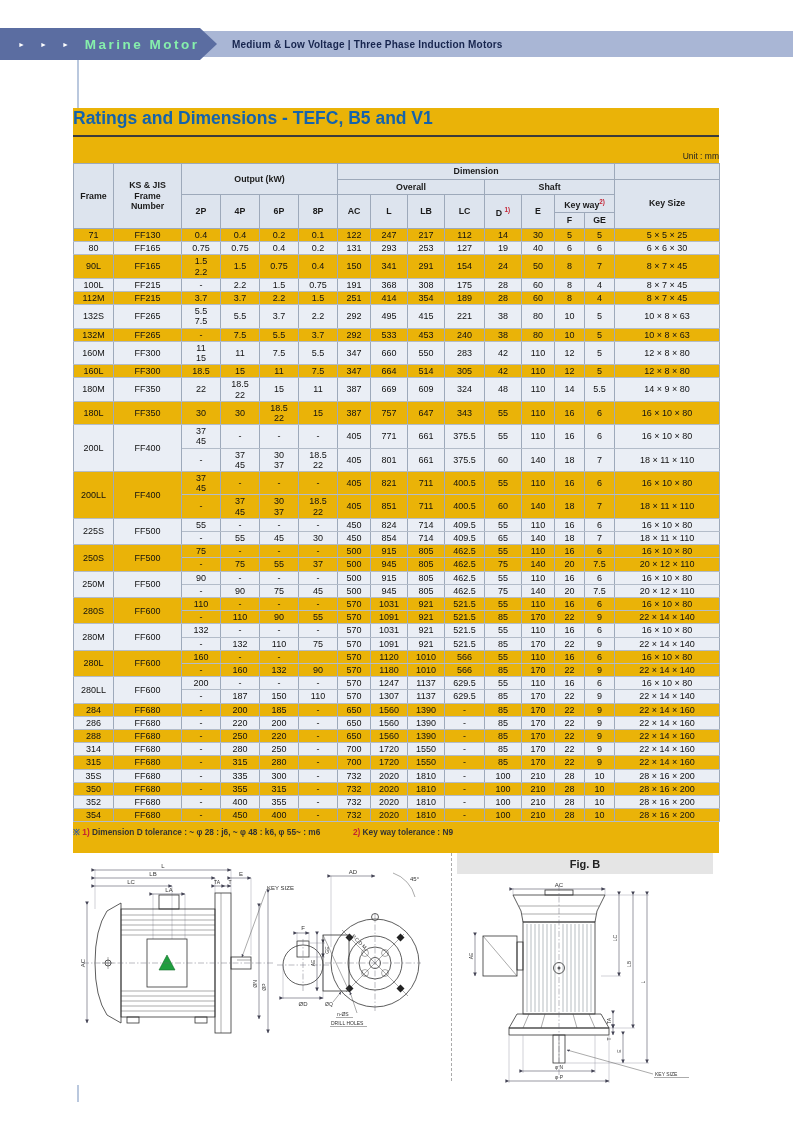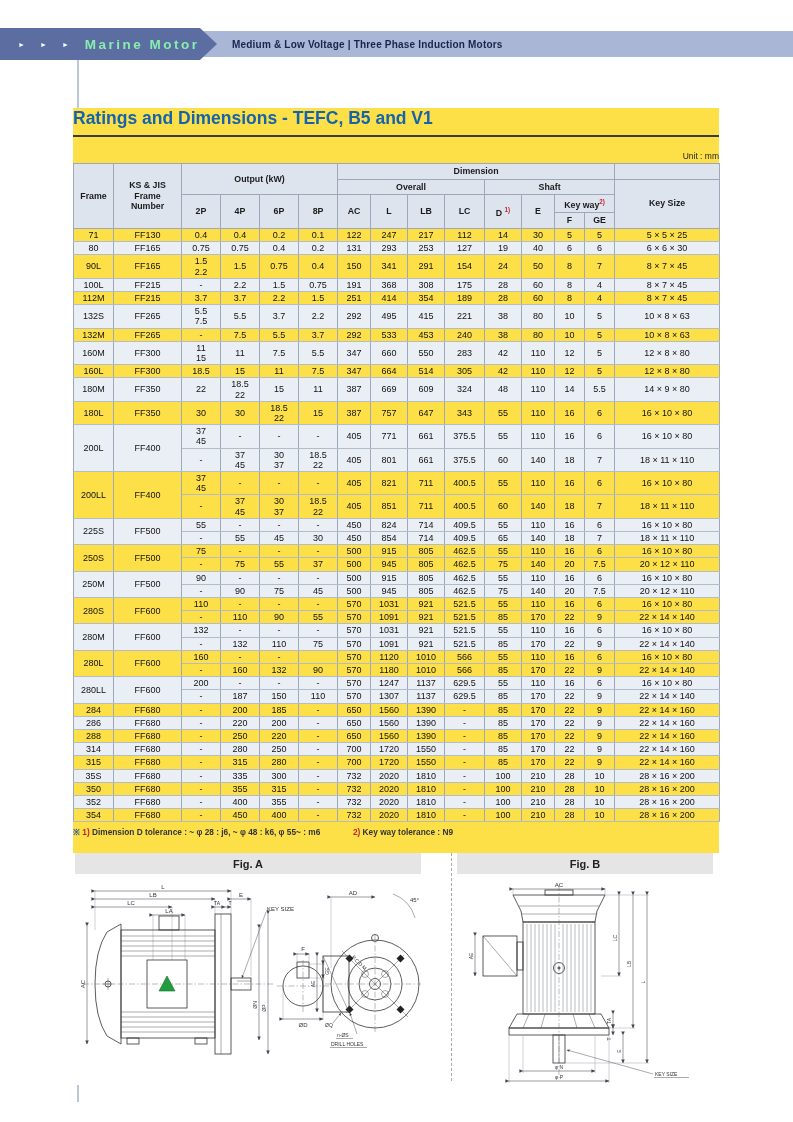--- a/index.html
+++ b/index.html
@@ -10,21 +10,21 @@
   .crumb-bar { position:absolute; left:0; top:31px; height:26px; right:0; background:#a9b6d5; display:flex; align-items:center; }
   .crumb-text { margin-left:232px; font-size:10px; font-weight:bold; color:#17254e; letter-spacing:0.2px; }
   .ribbon { position:absolute; left:0; top:28px; width:200px; height:32px; background:#5b6da1; display:flex; align-items:center; }
   .ribbon .tri { color:#fff; font-size:7px; margin-left:15px; }
   .ribbon .tri:first-child { margin-left:18px; }
   .ribbon .brand { color:#86efac; font-size:13.5px; font-weight:bold; letter-spacing:2.5px; margin-left:16px; white-space:nowrap; }
   .ribbon-tip { position:absolute; left:200px; top:28px; width:0; height:0; border-left:17px solid #5b6da1; border-top:16px solid transparent; border-bottom:16px solid transparent; }
 
   .left-rule { position:absolute; left:77px; top:60px; width:2px; height:1042px; background:#bac8de; }
 
-  .content { position:absolute; left:73px; top:108px; width:646px; background:#fde047; }
+  .content { position:absolute; left:73px; top:108px; width:646px; background:#eab308; }
   .title { font-size:17.5px; font-weight:bold; color:#1563ac; margin-bottom:6px; }
   .title-rule { border-top:2px solid #3b3b3b; margin-bottom:14px; }
   .unit { text-align:right; font-size:8.5px; color:#222; margin-bottom:2px; }
 
   table.ratings { width:100%; border-collapse:collapse; table-layout:fixed; border:1.5px solid #333; }
   table.ratings th { background:#dde4ee; font-size:8.8px; font-weight:bold; color:#1b1b1b;
     border:1px solid #9da9ba; padding:2px 1px; line-height:10.5px; text-align:center; white-space:pre-line; }
   table.ratings thead { border-bottom:1.5px solid #333; }
   table.ratings td { font-size:9px; color:#111; border:1px solid #b3bcc9; border-left:1px solid #9da9ba; border-right:1px solid #9da9ba;
     text-align:center; padding:1px 2px; line-height:10.2px; height:13px; white-space:pre-line; }
@@ -778,21 +778,20 @@
       <span class="fn-mark">※</span>
       <span class="fn-num">1)</span>
       <span class="fn-t">Dimension D tolerance : ~ φ 28 : j6, ~ φ 48 : k6,  φ 55~ : m6</span>
       <span class="fn-gap"></span>
       <span class="fn-num">2)</span>
       <span class="fn-t">Key way tolerance : N9</span>
     </div>
 
     <div class="figures">
       <div class="figbox a">
-        <div class="figbar">Fig. A</div>
         <svg width="346" height="198" viewBox="0 0 346 198">
           <defs>
             <marker id="ar" markerWidth="7" markerHeight="6" refX="6" refY="3" orient="auto">
               <path d="M0,0L6.5,3L0,6z" fill="#445"></path>
             </marker>
           </defs>
 
           <line class="ext" x1="20" y1="10" x2="20" y2="50"></line>
             <line class="ext" x1="156" y1="10" x2="156" y2="34"></line>
           <line class="dim" x1="20" y1="11" x2="156" y2="11" marker-start="url(#ar)" marker-end="url(#ar)"></line>

